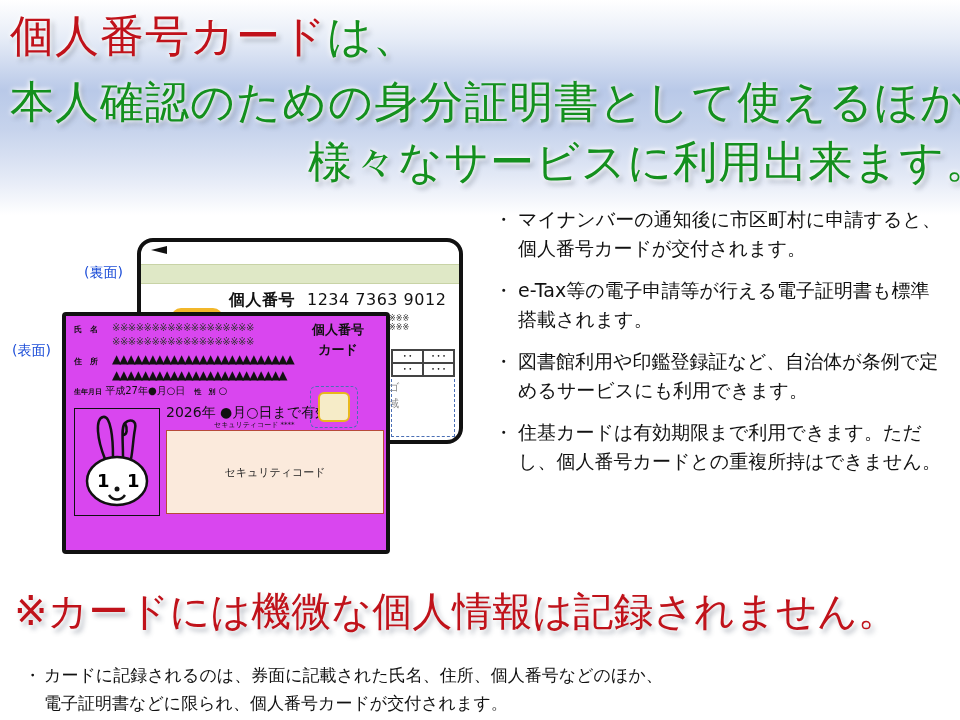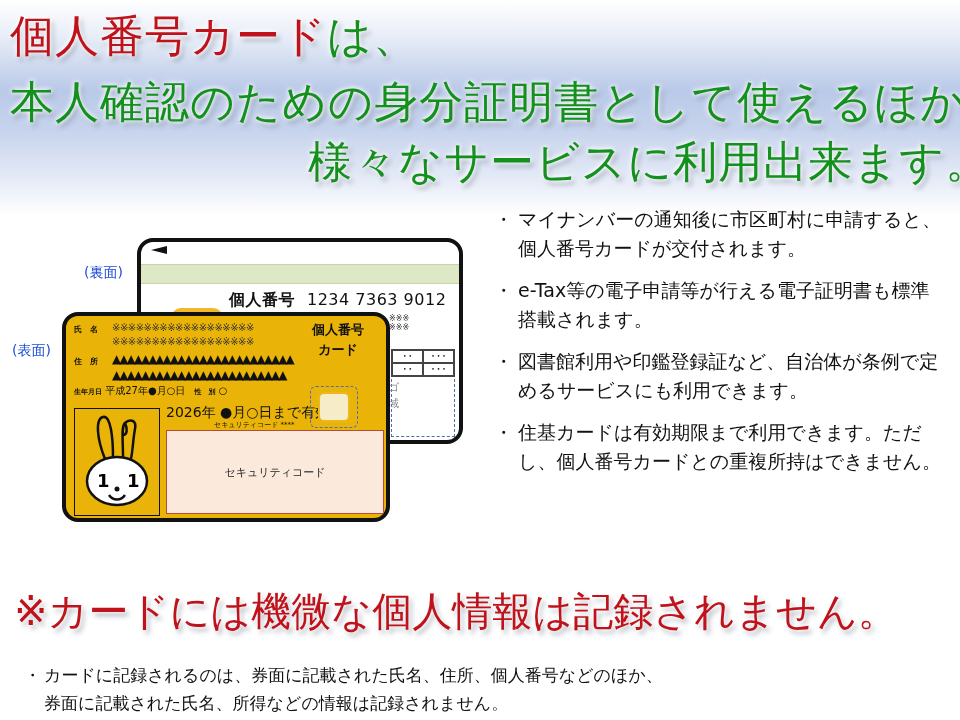--- a/index.html
+++ b/index.html
@@ -34,22 +34,22 @@
   .back-number .lbl { margin-right: 12px; font-weight: bold; }
   .back-chip-tab { position: absolute; left: 30px; top: 66px; width: 52px; height: 14px; background: #f2b72a; border-radius: 10px 10px 0 0; }
   .back-dots { position: absolute; left: 248px; top: 72px; font-size: 8px; line-height: 9px; color: #333; }
   .back-grid { position: absolute; left: 250px; top: 107px; width: 64px; height: 28px; border: 1px solid #444; display: grid; grid-template-columns: 1fr 1fr; grid-template-rows: 1fr 1fr; }
   .back-grid div { border: 1px solid #444; font-size: 6px; text-align: center; line-height: 10px; }
   .back-logo-area { position: absolute; left: 250px; top: 107px; width: 64px; height: 88px; border: 1px dashed #4a6fb5; }
   .back-logo-text { position: absolute; left: 236px; top: 138px; font-size: 11px; color: #888; line-height: 16px; }
 
   
   .card-front {
-    position: absolute; left: 62px; top: 312px; width: 328px; height: 210px;
-    border: 4px solid #111; border-radius: 16px; background: #eab308; overflow: hidden;
+    position: absolute; left: 62px; top: 312px; width: 328px; height: 242px;
+    border: 4px solid #111; border-radius: 4px; background: #d946ef; overflow: hidden;
   }
   .f-row { position: absolute; left: 8px; font-size: 8px; font-weight: bold; white-space: nowrap; }
   .f-val { position: absolute; font-size: 10px; letter-spacing: -0.5px; white-space: nowrap; color: #333; }
   .f-tri { position: absolute; font-size: 12px; letter-spacing: -2px; white-space: nowrap; color: #111; }
   .f-title { position: absolute; left: 246px; top: 4px; font-size: 13px; font-weight: bold; text-align: center; line-height: 20px; }
   .f-birth { position: absolute; left: 8px; top: 68px; font-size: 10px; white-space: nowrap; }
   .f-expiry { position: absolute; left: 100px; top: 88px; font-size: 14px; white-space: nowrap; }
   .f-sec { position: absolute; left: 148px; top: 104px; font-size: 7px; white-space: nowrap; }
   .f-photo { position: absolute; left: 8px; top: 92px; width: 86px; height: 108px; border: 1px solid #111; }
   .f-chip-outer { position: absolute; left: 244px; top: 70px; width: 48px; height: 42px; border: 1px dashed #4a6fb5; border-radius: 6px; }
@@ -139,14 +139,14 @@
 <div class="bullets">
   <div class="bullet">マイナンバーの通知後に市区町村に申請すると、個人番号カードが交付されます。</div>
   <div class="bullet">e-Tax等の電子申請等が行える電子証明書も標準搭載されます。</div>
   <div class="bullet">図書館利用や印鑑登録証など、自治体が条例で定めるサービスにも利用できます。</div>
   <div class="bullet">住基カードは有効期限まで利用できます。ただし、個人番号カードとの重複所持はできません。</div>
 </div>
 
 <div class="notice">※カードには機微な個人情報は記録されません。</div>
 <div class="note">
   <div class="note-line first">カードに記録されるのは、券面に記載された氏名、住所、個人番号などのほか、</div>
-  <div class="note-line">券面に記載された氏名、所得などの情報は記録されません。</div>
+  <div class="note-line">電子証明書などに限られ、個人番号カードが交付されます。</div>
 </div>
 
 </body></html>

